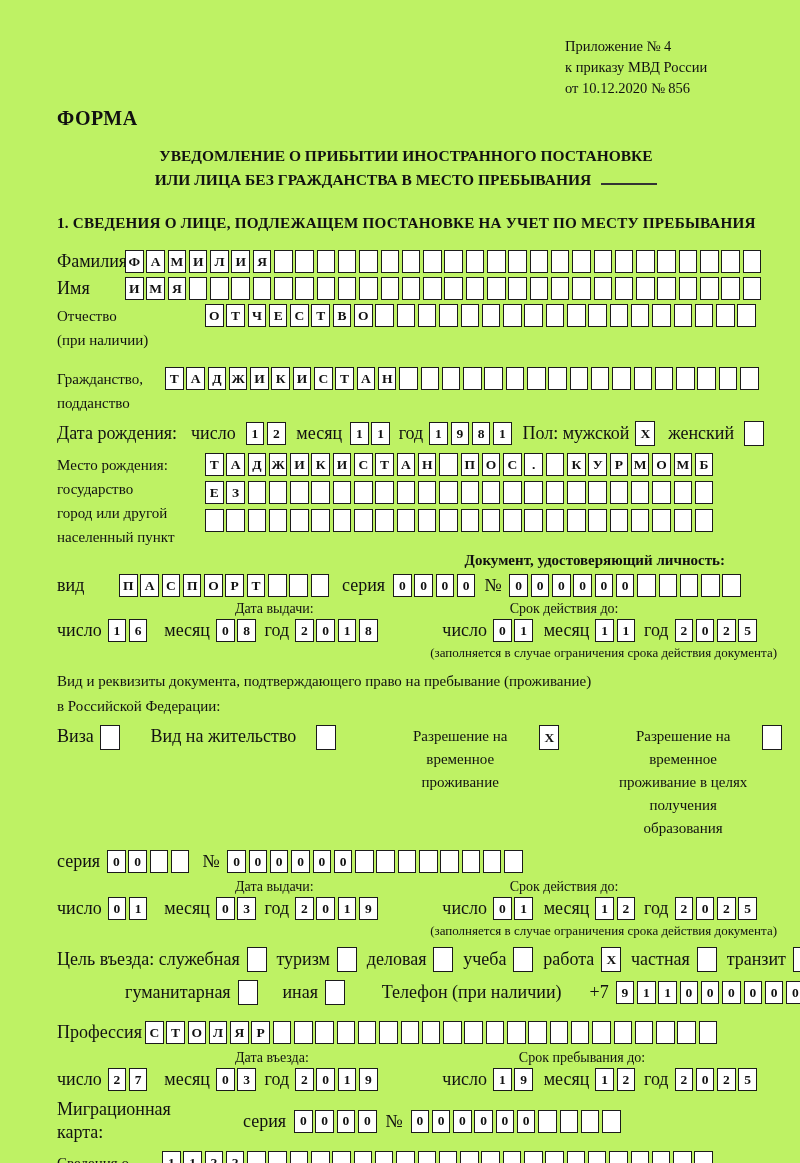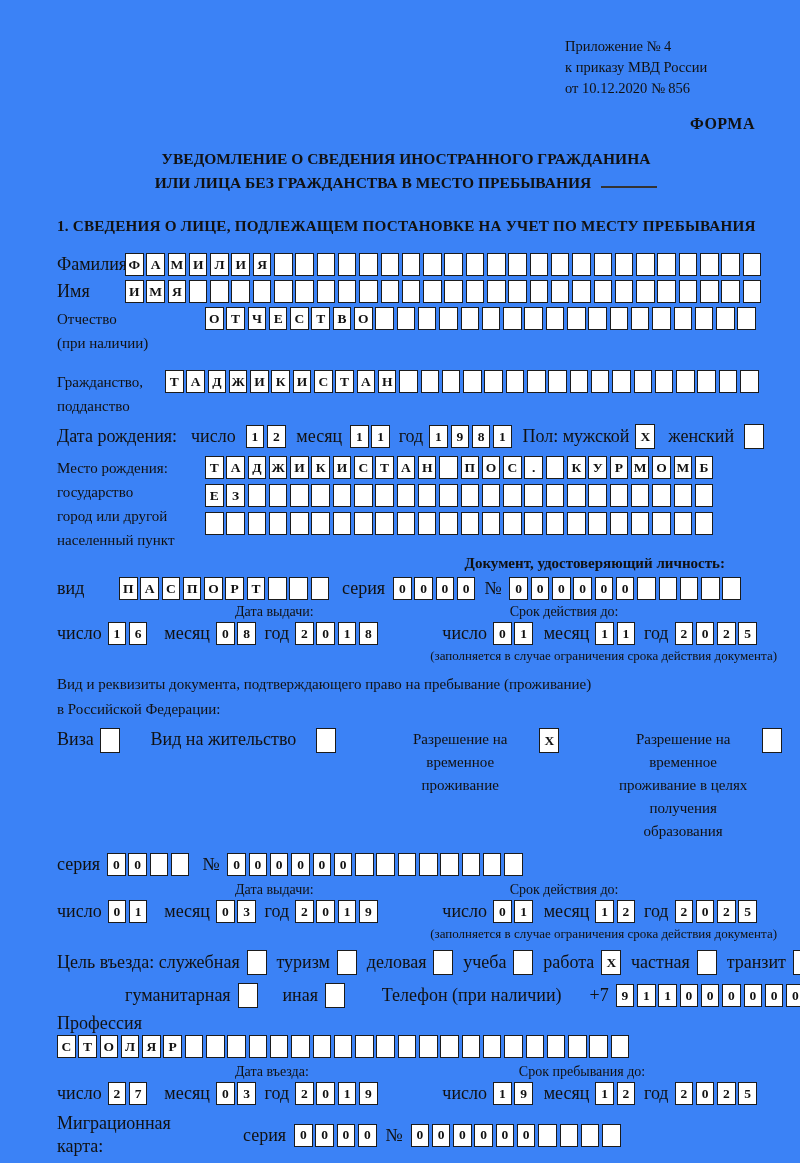--- a/index.html
+++ b/index.html
@@ -1,21 +1,21 @@
 <!DOCTYPE html>
 <html><head>
 <meta charset="utf-8">
 <style>
   html,body{margin:0;padding:0;background:#ffffff;}
   body{width:800px;height:1163px;font-family:"Liberation Serif","DejaVu Serif",serif;color:#111;}
-  .page{box-sizing:border-box;width:800px;height:1163px;padding:36px 15px 10px 57px;position:relative;background:#3b82f6;}
+  .page{box-sizing:border-box;width:800px;height:1163px;padding:36px 15px 10px 57px;position:relative;background:#bef264;}
 
   .topblock{margin-left:508px;width:228px;font-size:14.5px;line-height:21px;}
   .topblock .amend{font-size:13.5px;line-height:19px;margin-top:3px;}
-  .forma{text-align:right;padding-right:30px;font-weight:bold;font-size:16px;letter-spacing:.5px;margin-top:16px;}
+  .forma{text-align:left;padding-right:30px;font-weight:bold;font-size:20px;letter-spacing:.5px;margin-top:8px;}
 
   .title{text-align:center;font-weight:bold;font-size:15.5px;line-height:24px;margin-top:14px;margin-right:30px;}
   .blank-line{display:inline-block;width:56px;border-bottom:2px solid #333;height:13px;margin-left:10px;}
 
   .section1{font-weight:bold;font-size:15.2px;margin-top:22px;margin-bottom:18px;letter-spacing:.2px;}
 
   .row{display:flex;align-items:flex-start;margin-bottom:4px;}
   .lbl{font-size:18px;line-height:23px;flex:none;}
   .lblcol{flex:none;font-size:15px;line-height:24px;}
   .cells{display:flex;flex:none;}
@@ -49,21 +49,21 @@
 
   <div class="topblock">
     <div>Приложение № 4</div>
     <div>к приказу МВД России</div>
     <div>от 10.12.2020 № 856</div>
   </div>
 
   <div class="forma">ФОРМА</div>
 
   <div class="title">
-    <div>УВЕДОМЛЕНИЕ О СВЕДЕНИЯ ИНОСТРАННОГО ГРАЖДАНИНА</div>
+    <div>УВЕДОМЛЕНИЕ О ПРИБЫТИИ ИНОСТРАННОГО ПОСТАНОВКЕ</div>
     <div><span>ИЛИ ЛИЦА БЕЗ ГРАЖДАНСТВА В МЕСТО ПРЕБЫВАНИЯ</span><span class="blank-line"></span></div>
   </div>
 
   <div class="section1">1. СВЕДЕНИЯ О ЛИЦЕ, ПОДЛЕЖАЩЕМ ПОСТАНОВКЕ НА УЧЕТ ПО МЕСТУ ПРЕБЫВАНИЯ</div>
 
   <div class="row">
     <span class="lbl w68">Фамилия</span>
     <span class="cells">
         <span class="cell">Ф</span>
         <span class="cell">А</span>
@@ -596,21 +596,21 @@
         <span class="cell">0</span>
         <span class="cell">0</span>
         <span class="cell">0</span>
         <span class="cell">0</span>
         <span class="cell">0</span>
         <span class="cell">0</span>
         <span class="cell"></span>
       </span>
   </div>
 
-  <div class="row" style="align-items:flex-start;margin-top:4px;flex-direction:column;">
+  <div class="row" style="align-items:center;margin-top:16px;">
     <span class="lbl" style="width:88px;">Профессия</span>
     <span class="cells">
         <span class="cell">С</span>
         <span class="cell">Т</span>
         <span class="cell">О</span>
         <span class="cell">Л</span>
         <span class="cell">Я</span>
         <span class="cell">Р</span>
         <span class="cell"></span>
         <span class="cell"></span>

